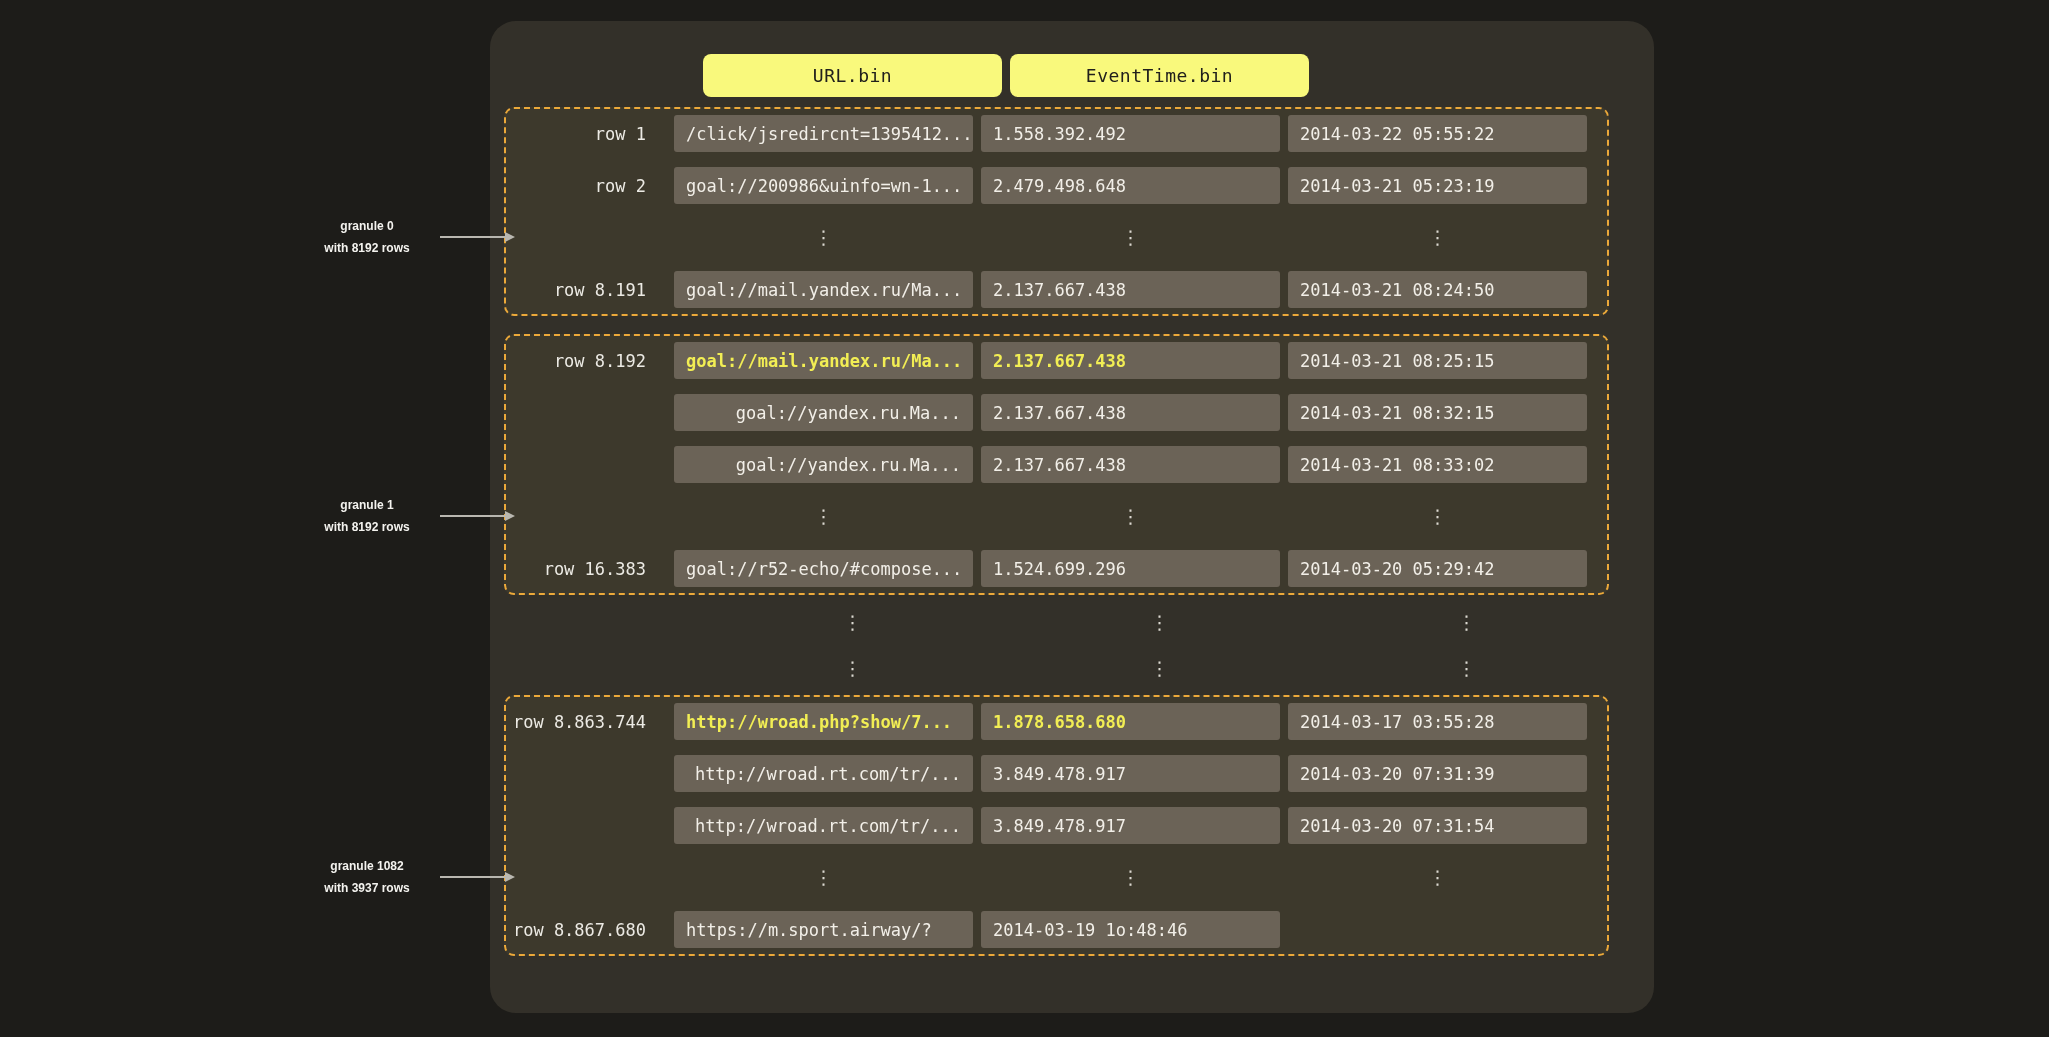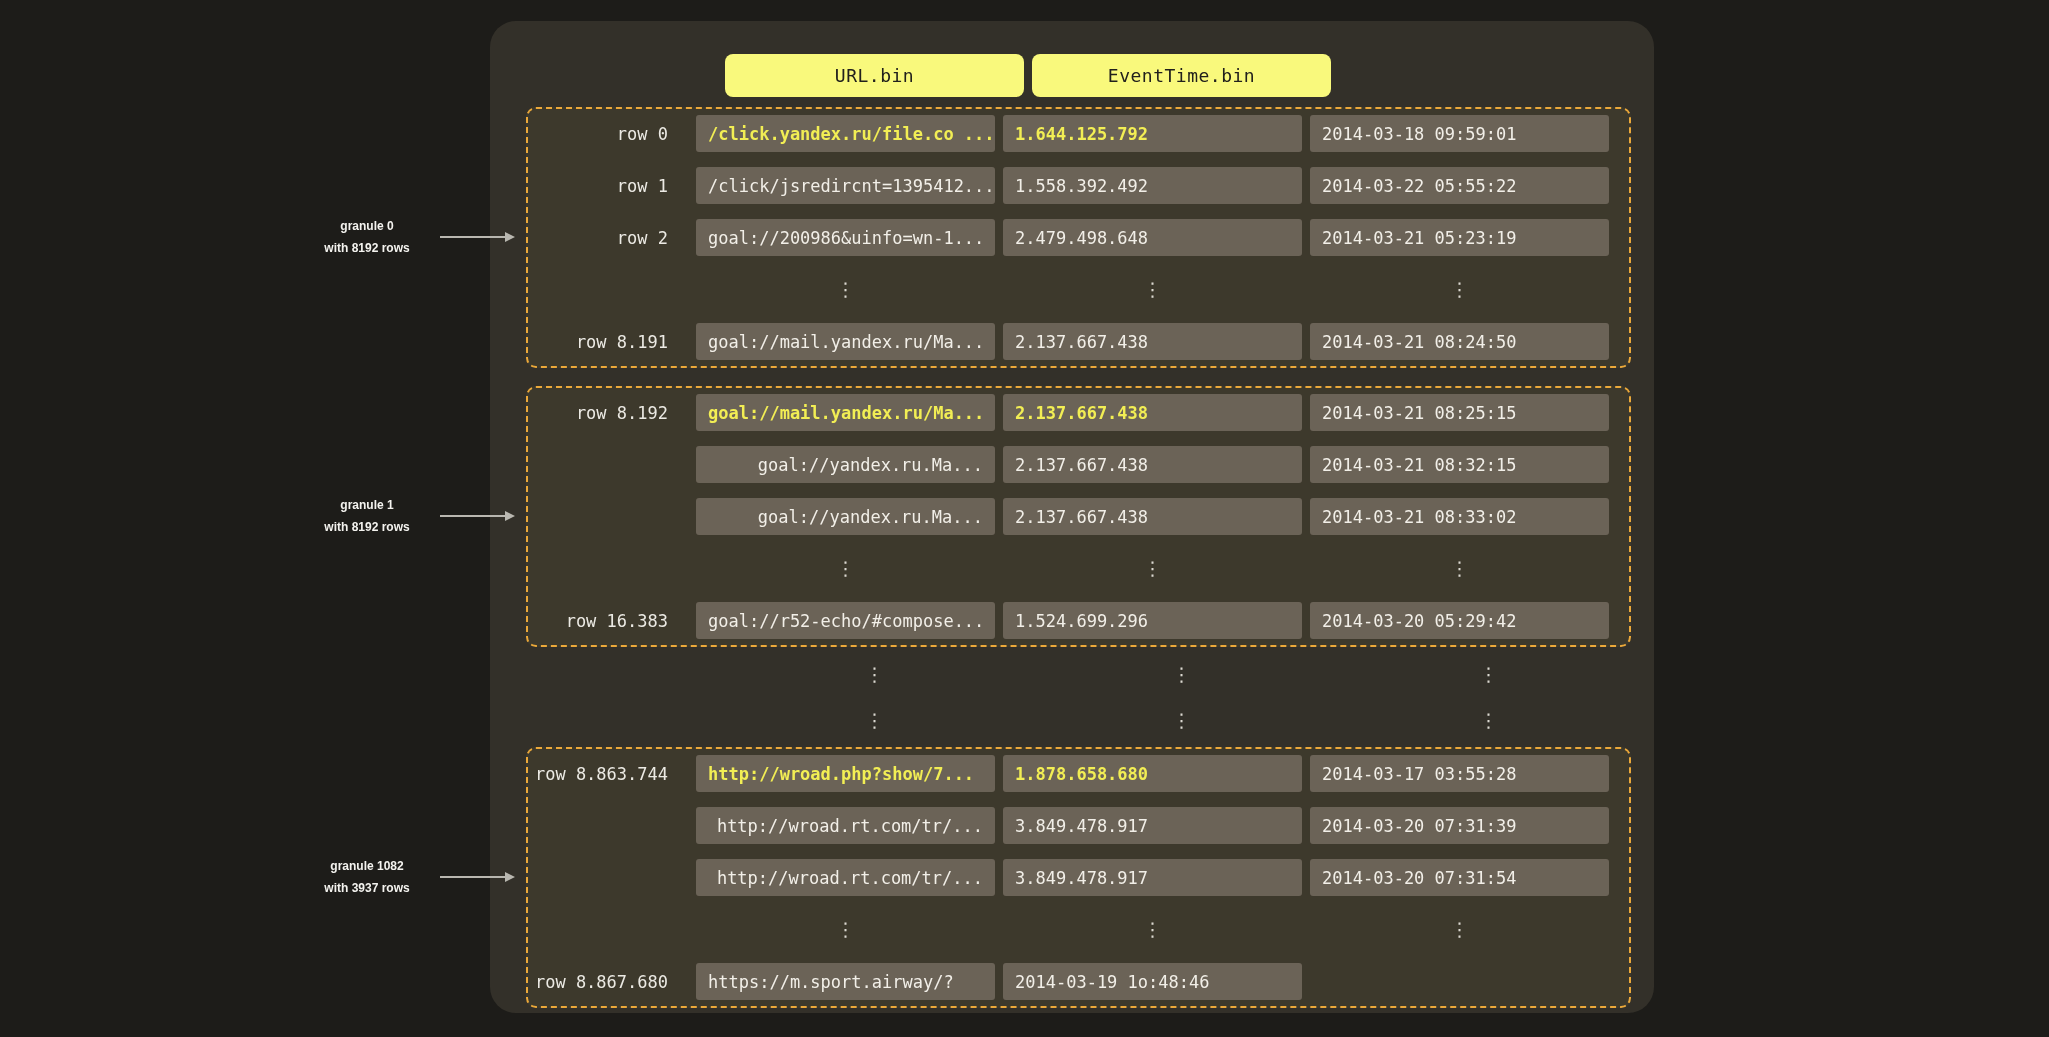--- a/index.html
+++ b/index.html
@@ -7,21 +7,21 @@
   body {
     background:var(--background,#1d1c19);
     font-family:"DejaVu Sans Mono", monospace;
     position:relative;
     overflow:hidden;
   }
   .panel {
     position:absolute; left:490px; top:21px; width:1164px; height:992px;
     background:var(--panel,#333029);
     border-radius:26px;
-    padding:33px 0 0 36px;
+    padding:33px 0 0 14px;
   }
   .header-row { display:flex; gap:8px; padding-left:199px; margin-bottom:10px; }
   .pill {
     width:299px; height:43px; border-radius:8px;
     background:var(--header-pill,#f9f97c); color:var(--header-text,#21201c);
     display:flex; align-items:center; justify-content:center;
     font-size:18px; letter-spacing:0.5px;
   }
   .granule-box {
     width:1105px;
@@ -78,26 +78,20 @@
 
 <div class="panel">
 
   <div class="header-row">
     <div class="pill">URL.bin</div>
     <div class="pill">EventTime.bin</div>
   </div>
 
   <div class="granule-box" id="gbox-0">
       <div class="g-row">
-        <div class="row-label">row 0</div>
-        <div class="cell hl">/click.yandex.ru/file.co ...</div>
-        <div class="cell hl">1.644.125.792</div>
-        <div class="cell">2014-03-18 09:59:01</div>
-      </div>
-      <div class="g-row">
         <div class="row-label">row 1</div>
         <div class="cell">/click/jsredircnt=1395412...</div>
         <div class="cell">1.558.392.492</div>
         <div class="cell">2014-03-22 05:55:22</div>
       </div>
       <div class="g-row">
         <div class="row-label">row 2</div>
         <div class="cell">goal://200986&amp;uinfo=wn-1...</div>
         <div class="cell">2.479.498.648</div>
         <div class="cell">2014-03-21 05:23:19</div>

